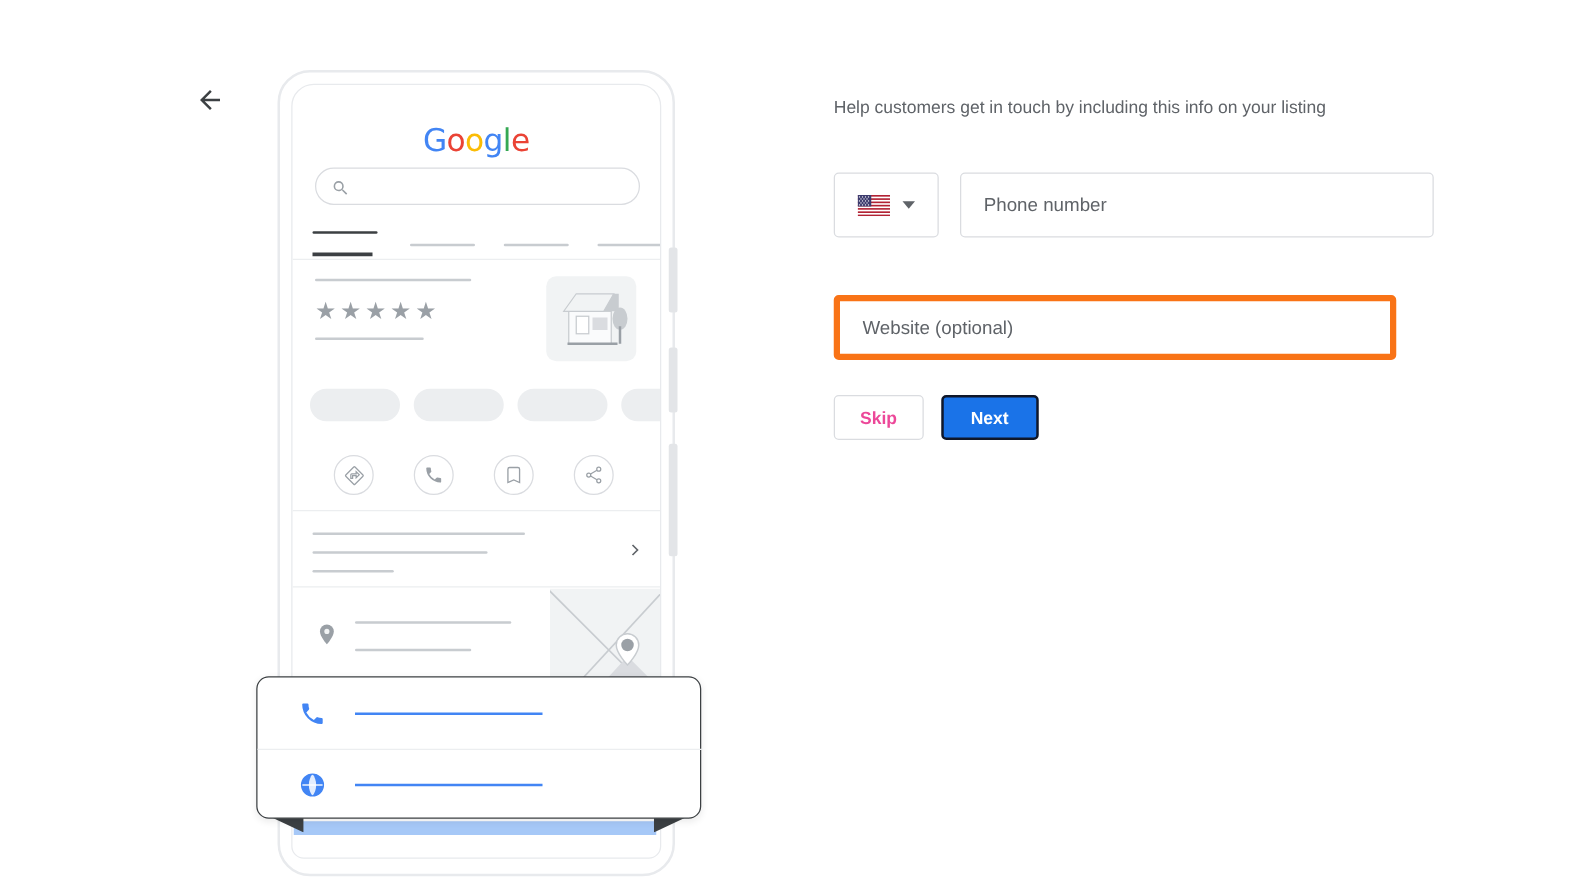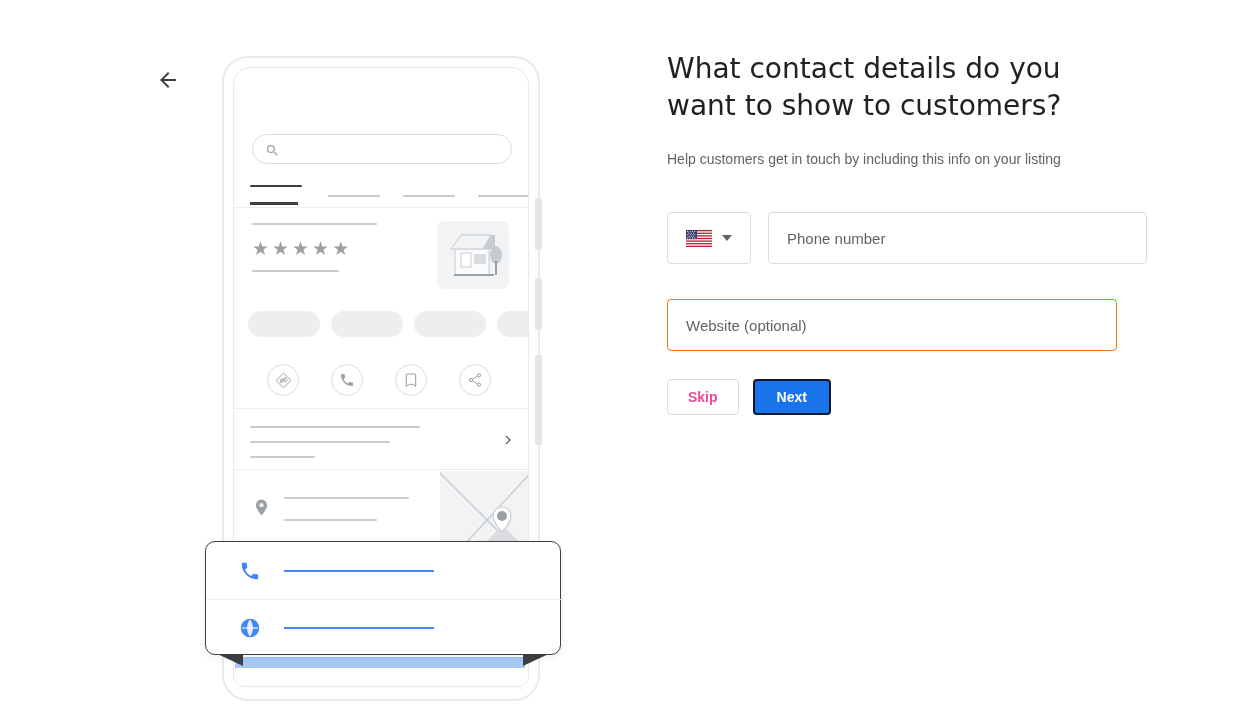--- a/index.html
+++ b/index.html
@@ -126,21 +126,21 @@
   }
   .flag { width: 26px; height: 17px; position: relative; overflow: hidden; display:block; }
   .caret { width: 0; height: 0; border-left: 5px solid transparent; border-right: 5px solid transparent;
            border-top: 6px solid #5f6368; }
   .phone-input {
     flex: 1; height: 52px; margin-left: 17px; border: 1px solid #dadce0;
     border-radius: 4px; padding: 0 18px; font-size: 15px; color: #202124;
     font-family: "Liberation Sans", sans-serif; outline: none; background:#fff;
   }
   .website-input {
-    width: 450px; height: 52px; margin-top: 35px; border: 1px solid #f97316;
+    width: 450px; height: 52px; margin-top: 46px; border: 5px solid #f97316;
     border-radius: 4px; padding: 0 18px; font-size: 15px; color: #202124;
     font-family: "Liberation Sans", sans-serif; outline: none; background:#fff;
   }
   .phone-input::placeholder, .website-input::placeholder { color: #5f6368; }
 
   .btn-row { display: flex; gap: 14px; margin-top: 28px; }
   .btn-skip {
     height: 36px; padding: 0 20px; background: #fff; border: 1px solid #dadce0;
     border-radius: 4px; color: #ec4899; font-size: 14px; font-weight: 600;
     font-family: "Liberation Sans", sans-serif; cursor: pointer;
@@ -165,20 +165,23 @@
   </div>
 
   <div class="phone-wrap">
     <div class="phone-frame"></div>
     <div class="side-btn b1"></div>
     <div class="side-btn b2"></div>
     <div class="side-btn b3"></div>
 
     <div class="phone-screen">
 
+      <div class="glogo">
+        <span class="g-b">G</span><span class="g-r">o</span><span class="g-y">o</span><span class="g-b">g</span><span class="g-g">l</span><span class="g-r">e</span>
+      </div>
 
       <div class="search-pill">
         <span class="search-ico">
           <svg width="15" height="15" viewBox="0 0 24 24">
               <path d="M15.5 14h-.79l-.28-.27A6.47 6.47 0 0016 9.5 6.5 6.5 0 109.5 16c1.61 0 3.09-.59 4.23-1.57l.27.28v.79l5 4.99L20.49 19zm-6 0A4.5 4.5 0 1114 9.5 4.5 4.5 0 019.5 14z" fill="#9aa0a6"></path>
             </svg>
         </span>
       </div>
 
       <div class="tabs">
@@ -302,21 +305,20 @@
               <path d="M2.5 12h19" stroke="#ffffff" stroke-width="1.4" opacity=".85"></path>
               <circle cx="12" cy="12" r="9.5" fill="none" stroke="#4285f4" stroke-width="1.2"></circle>
             </svg>
         </span>
         <span class="ov-line"></span>
       </div>
     </div>
   </div>
 
   <div class="content">
-    <h1 class="title">What contact details do you want to show to customers?</h1>
     <div class="subtitle">Help customers get in touch by including this info on your listing</div>
 
     <div class="field-row">
       <div class="country-select">
         <span class="flag">
           <svg width="26" height="17" viewBox="0 0 26 17">
             <rect width="26" height="17" fill="#ffffff"></rect>
             <g fill="#b22234">
               <rect y="0" width="26" height="1.31"></rect>
                 <rect y="2.62" width="26" height="1.31"></rect>

